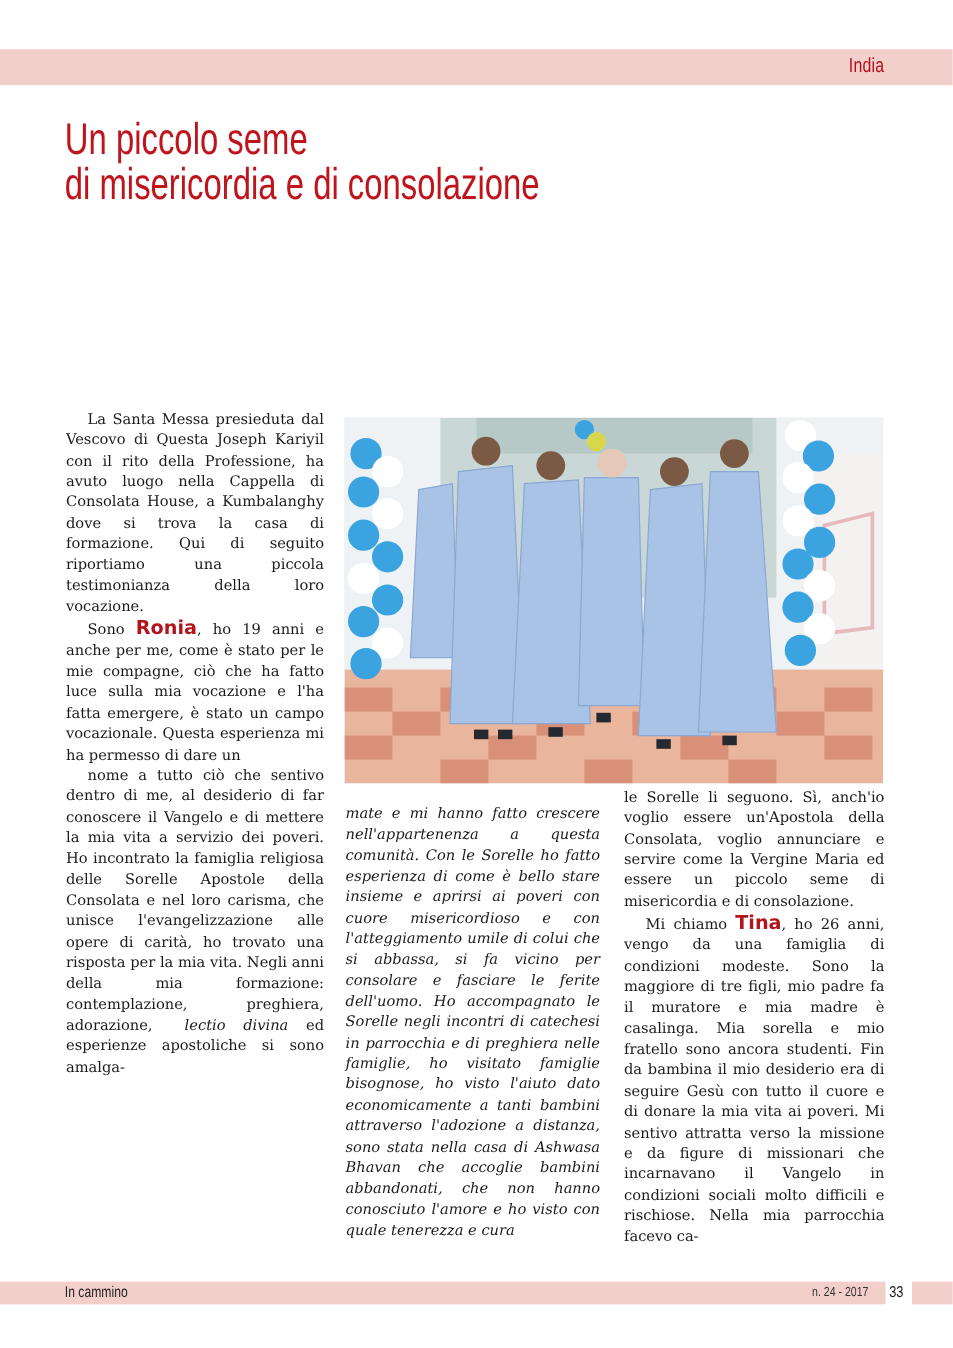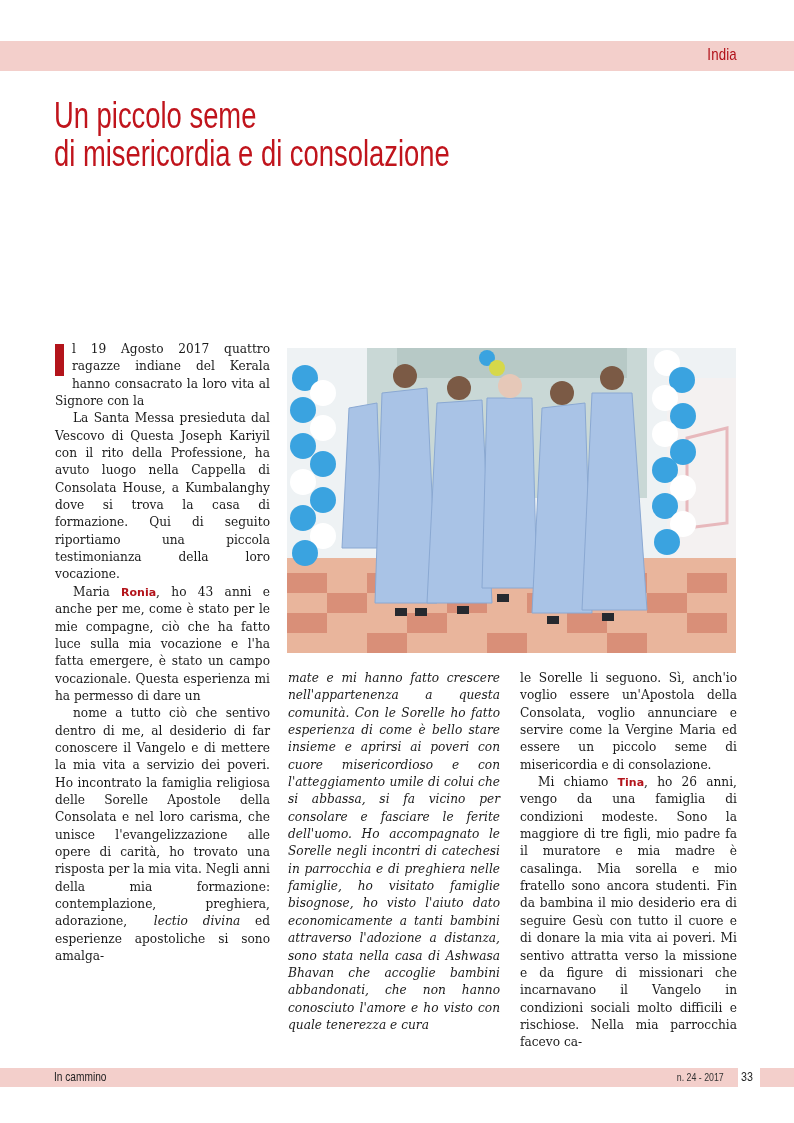--- a/index.html
+++ b/index.html
@@ -5,48 +5,45 @@
   html, body { margin:0; padding:0; }
   body { width:794px; height:1123px; background:#ffffff; position:relative; overflow:hidden; font-family:"DejaVu Serif", serif; color:#1a1a1a; }
   .top-band { position:absolute; left:0; top:41px; width:794px; height:30px; background:#f3cfcb; }
   .section-label { position:absolute; right:57px; top:45px; font-family:"Liberation Sans", sans-serif; font-size:17px; color:#b01018; transform:scaleX(0.78); transform-origin:right center; letter-spacing:0.2px; }
   .title { position:absolute; left:54px; top:97px; margin:0; font-family:"Liberation Sans", sans-serif; font-weight:normal; color:#c0141c; font-size:37px; line-height:38px; transform:scaleX(0.74); transform-origin:left top; white-space:nowrap; }
   .col { position:absolute; font-size:12.2px; line-height:17.35px; text-align:justify; hyphens:manual; }
   .col p { margin:0; }
   .col .ind { text-indent:18px; }
   .col1 { left:55px; top:341px; width:215px; }
   .col2 { left:288px; top:670px; width:212px;font-style:italic; }
-  .col3 { left:520px; top:670px; width:217px; }
+  .col3 { left:520px; top:656px; width:217px; }
   .dropcap { float:left; width:9px; height:32px; background:#b3141b; margin:3px 8px 0 0; }
-  .name { color:#b3141b; font-weight:bold; font-family:"DejaVu Sans", sans-serif; font-size:11px; }
+  .name { color:#b3141b; font-weight:bold; font-family:"DejaVu Sans", sans-serif; font-size:16px; }
   .it { font-style:italic;margin-left:12px; }
   .photo { position:absolute; left:287px; top:348px; width:449px; height:305px; overflow:hidden; background:#e9eef2; }
   .bottom-band { position:absolute; left:0; top:1068px; width:794px; height:19px; background:#f3cfcb; }
   .footer-left { position:absolute; left:54px; top:1069px; font-family:"Liberation Sans", sans-serif; font-size:13px; color:#222; transform:scaleX(0.78); transform-origin:left top; }
   .footer-issue { position:absolute; right:70px; top:1071px; font-family:"Liberation Sans", sans-serif; font-size:11px; color:#333; transform:scaleX(0.8); transform-origin:right top; }
   .page-box { position:absolute; left:738px; top:1066px; width:22px; height:23px; background:#ffffff; }
   .page-num { position:absolute; left:741px; top:1069px; font-family:"Liberation Sans", sans-serif; font-size:13px; color:#222; transform:scaleX(0.82); transform-origin:left top; }
 </style>
 </head>
 <body>
 
 <div class="top-band"></div>
 <div class="section-label">India</div>
 
 <h1 class="title">
   <span>Un piccolo seme</span><br>
   <span>di misericordia e di consolazione</span>
 </h1>
 
 <div class="col col1">
-  <p>
-    <span class="dropcap"></span><span>l 19 Agosto 2017 quattro ragazze indiane del Kerala hanno consacrato la loro vita al Signore con la</span>
-  </p>
   <p class="ind">La Santa Messa presieduta dal Vescovo di Questa Joseph Kariyil con il rito della Professione, ha avuto luogo nella Cappella di Consolata House, a Kumbalanghy dove si trova la casa di formazione. Qui di seguito riportiamo una piccola testimonianza della loro vocazione.</p>
-  <p class="ind"><span>Maria </span><span class="name">Ronia</span><span>, ho 43 anni e anche per me, come è stato per le mie compagne, ciò che ha fatto luce sulla mia vocazione e l'ha fatta emergere, è stato un campo vocazionale. Questa esperienza mi ha permesso di dare un</span></p>
+  <p class="ind"><span>Sono </span><span class="name">Ronia</span><span>, ho 19 anni e anche per me, come è stato per le mie compagne, ciò che ha fatto luce sulla mia vocazione e l'ha fatta emergere, è stato un campo vocazionale. Questa esperienza mi ha permesso di dare un</span></p>
   <p class="ind"><span>nome a tutto ciò che sentivo dentro di me, al desiderio di far conoscere il Vangelo e di mettere la mia vita a servizio dei poveri. Ho incontrato la famiglia religiosa delle Sorelle Apostole della Consolata e nel loro carisma, che unisce l'evangelizzazione alle opere di carità, ho trovato una risposta per la mia vita. Negli anni della mia formazione: contemplazione, preghiera, adorazione, </span><span class="it">lectio divina</span><span> ed esperienze apostoliche si sono amalga-</span></p>
 </div>
 
 <div class="photo">
   <svg width="449" height="305" viewBox="0 0 449 305">
 
     <rect x="0" y="0" width="449" height="305" fill="#eef2f4"></rect>
     <rect x="80" y="0" width="280" height="150" fill="#c9d8d6"></rect>
     <rect x="110" y="0" width="230" height="30" fill="#b7c9c6"></rect>
     <rect x="380" y="30" width="69" height="210" fill="#f4f1f1"></rect>

